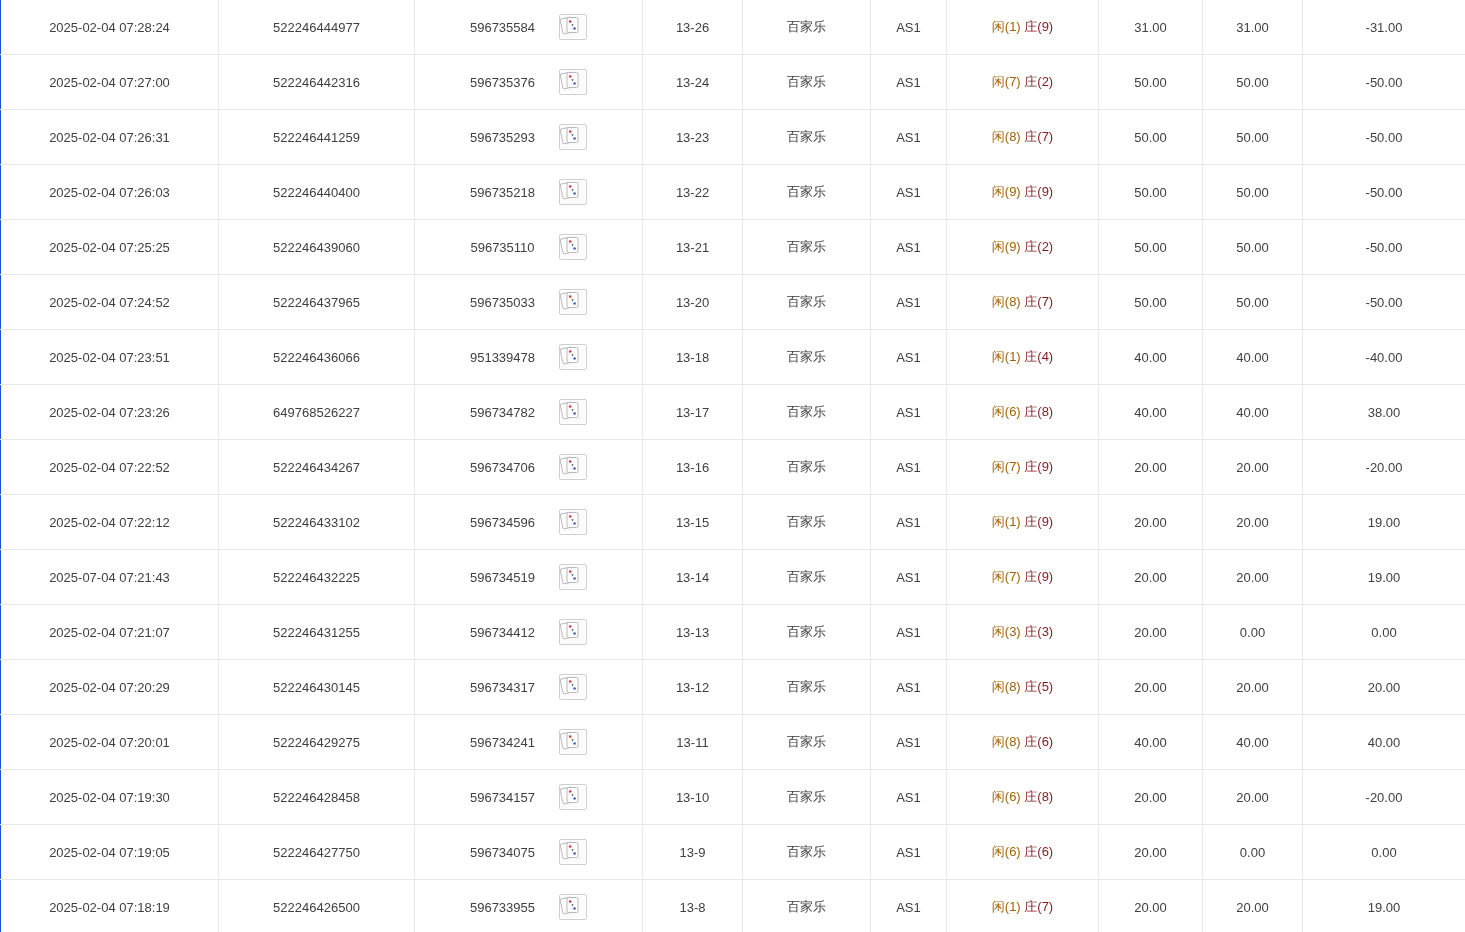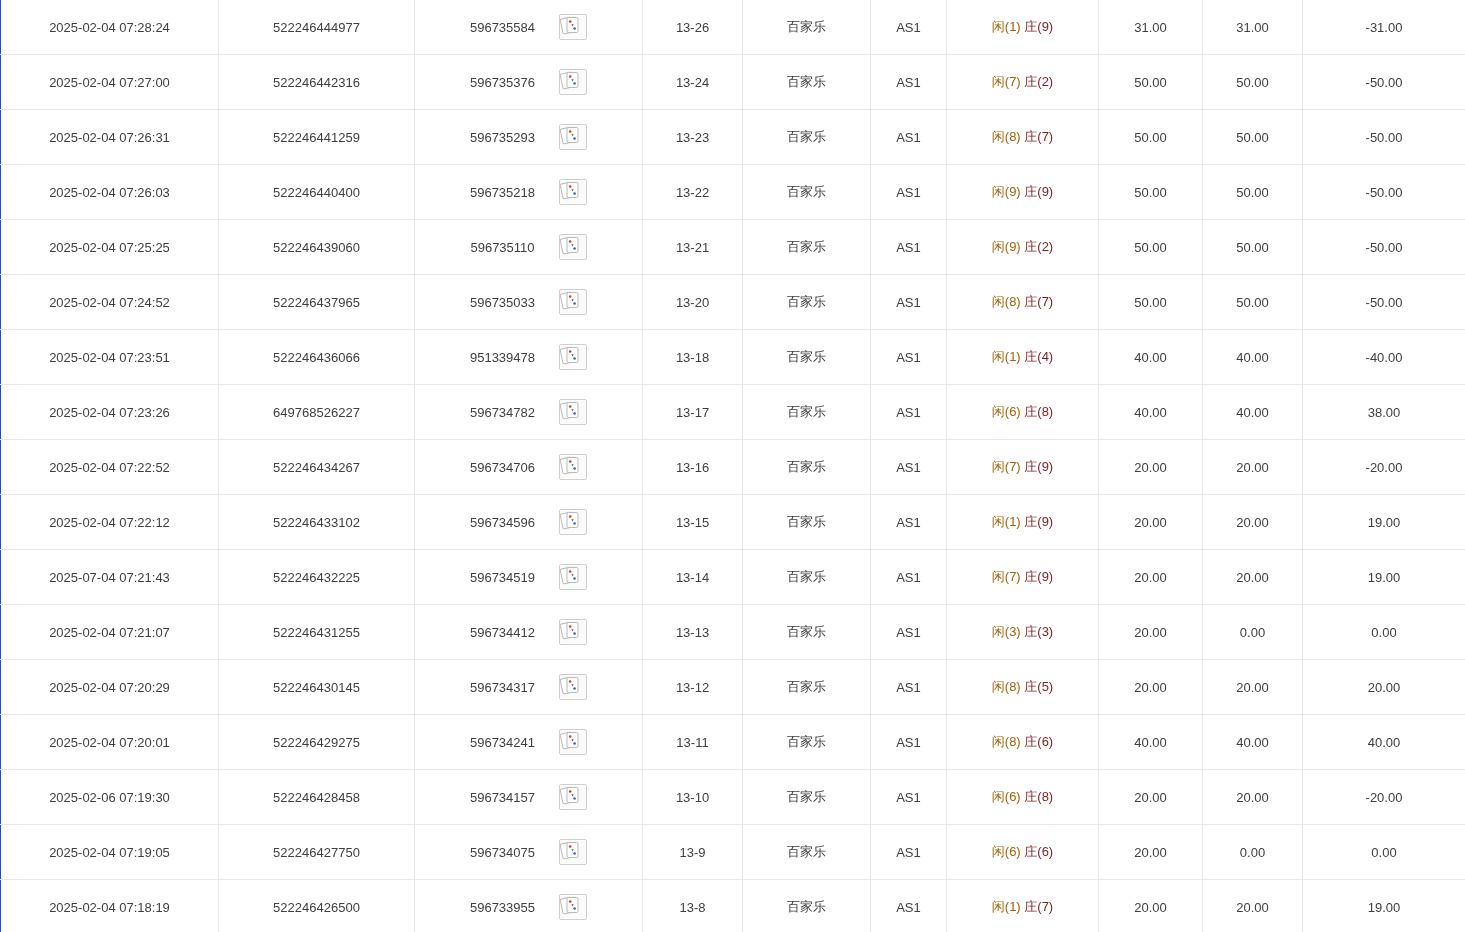--- a/index.html
+++ b/index.html
@@ -439,21 +439,21 @@
         </td>
         <td>13-11</td>
         <td>百家乐</td>
         <td>AS1</td>
         <td><span class="bet-content"><span class="bet-player">闲(8)</span> <span class="bet-banker">庄(6)</span></span></td>
         <td class="num-blue">40.00</td>
         <td class="num-black">40.00</td>
         <td class="num-black">40.00</td>
       </tr>
       <tr>
-        <td class="first-col">2025-02-06 07:19:30</td>
+        <td class="first-col">2025-02-04 07:19:30</td>
         <td>522246428458</td>
         <td>
           <span class="round-cell">
             <span class="round-id">596734157</span>
             <span class="cards-icon">
               <svg width="24" height="22" viewBox="0 0 24 22">
                 <rect x="1.5" y="3" width="11" height="15" rx="1.5" fill="#ffffff" stroke="#b9b9b9" stroke-width="1" transform="rotate(-12 7 10.5)"></rect>
                 <rect x="7" y="2.5" width="11" height="15" rx="1.5" fill="#ffffff" stroke="#b9b9b9" stroke-width="1"></rect>
                 <circle cx="10.2" cy="6.5" r="1.3" fill="#d23b3b"></circle>
                 <circle cx="14.6" cy="13.5" r="1.3" fill="#3b5fd2"></circle>

